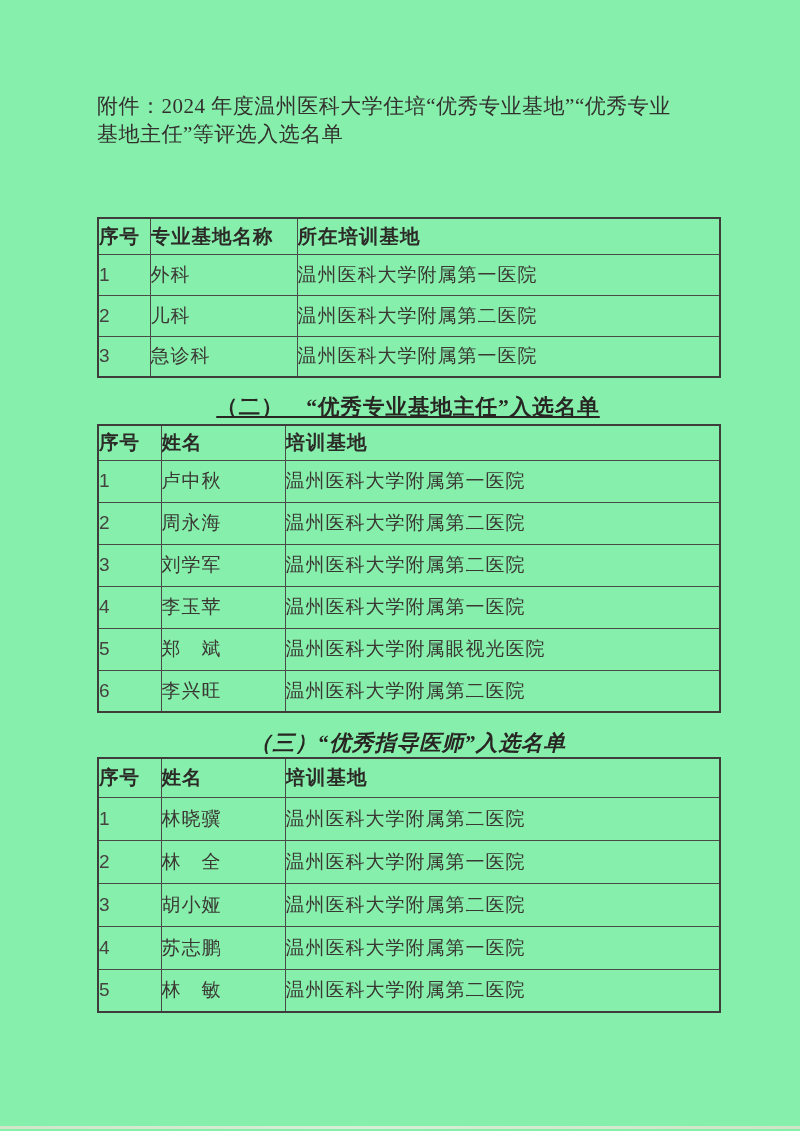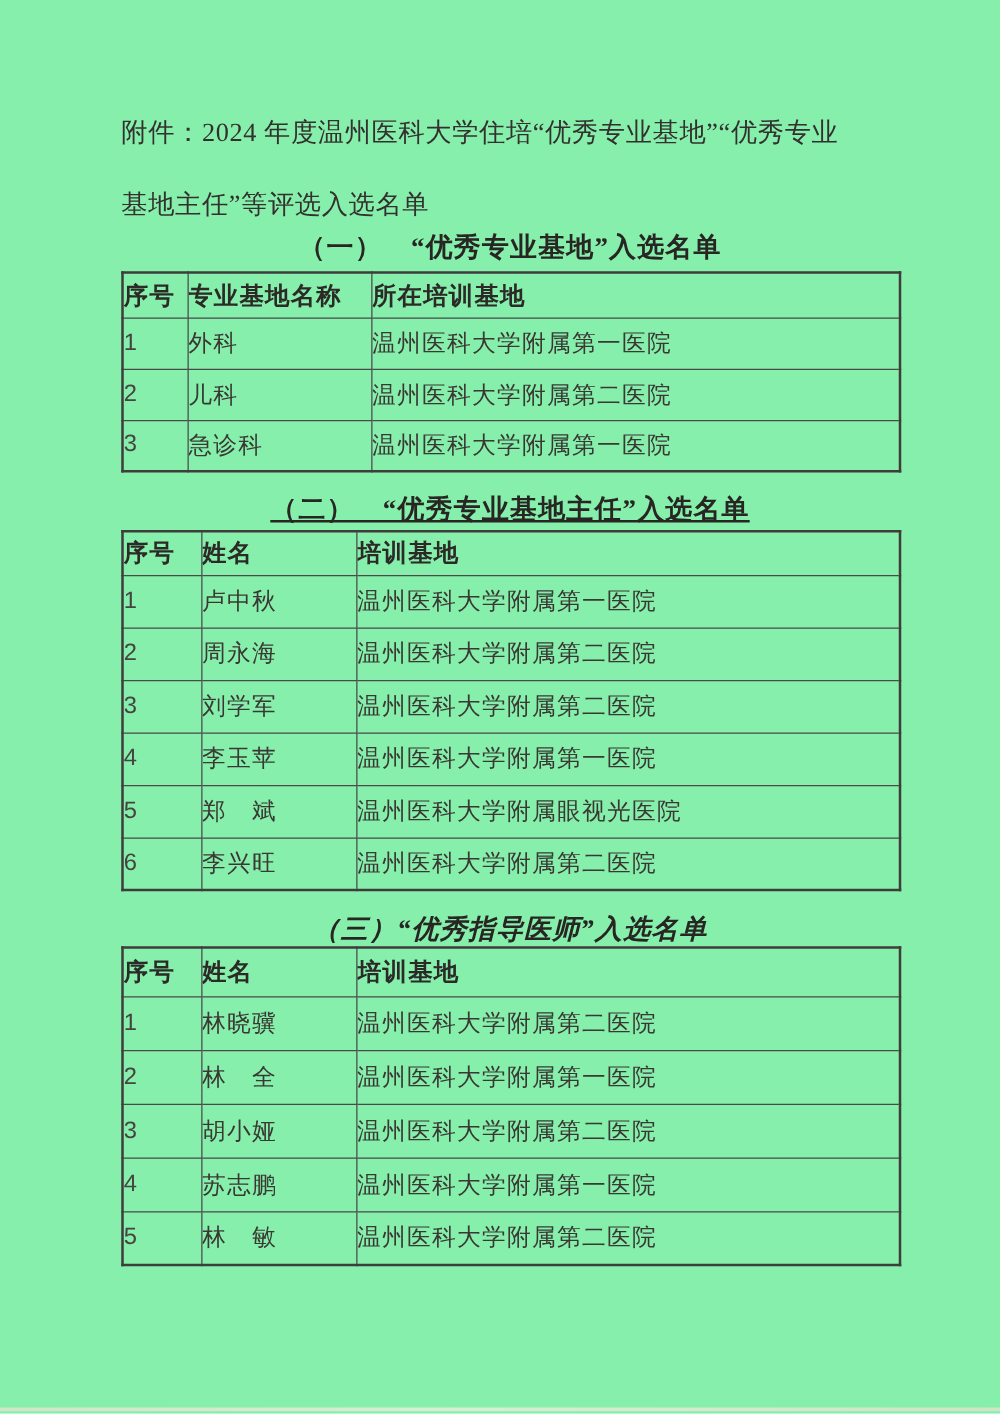--- a/index.html
+++ b/index.html
@@ -20,21 +20,21 @@
   .doc-title {
     position: absolute;
     top: 92px;
     left: 97px;
     width: 626px;
     font-size: 21px;
     letter-spacing: 0.5px;
     color: #33312e;
   }
   .doc-title .tline1 { display: block; }
-  .doc-title .tline2 { display: block; margin-top: 29px; }
+  .doc-title .tline2 { display: block; }
 
   
   .sec-heading {
     position: absolute;
     left: 97px;
     width: 622px;
     margin: 0;
     text-align: center;
     font-size: 21.5px;
     font-weight: bold;
@@ -109,21 +109,20 @@
 </head>
 <body>
 
 <div class="page">
 
   <div class="doc-title">
     <span class="tline1">附件：2024 年度温州医科大学住培“优秀专业基地”“优秀专业</span>
     <span class="tline2">基地主任”等评选入选名单</span>
   </div>
 
-  <h2 class="sec-heading h1pos">（一）　“优秀专业基地”入选名单</h2>
   <table class="tbl t1">
     <colgroup>
         <col style="width:52px">
         <col style="width:147px">
         <col style="width:423px">
       </colgroup>
   <thead>
         <tr>
           <th>序号</th>
           <th>专业基地名称</th>

